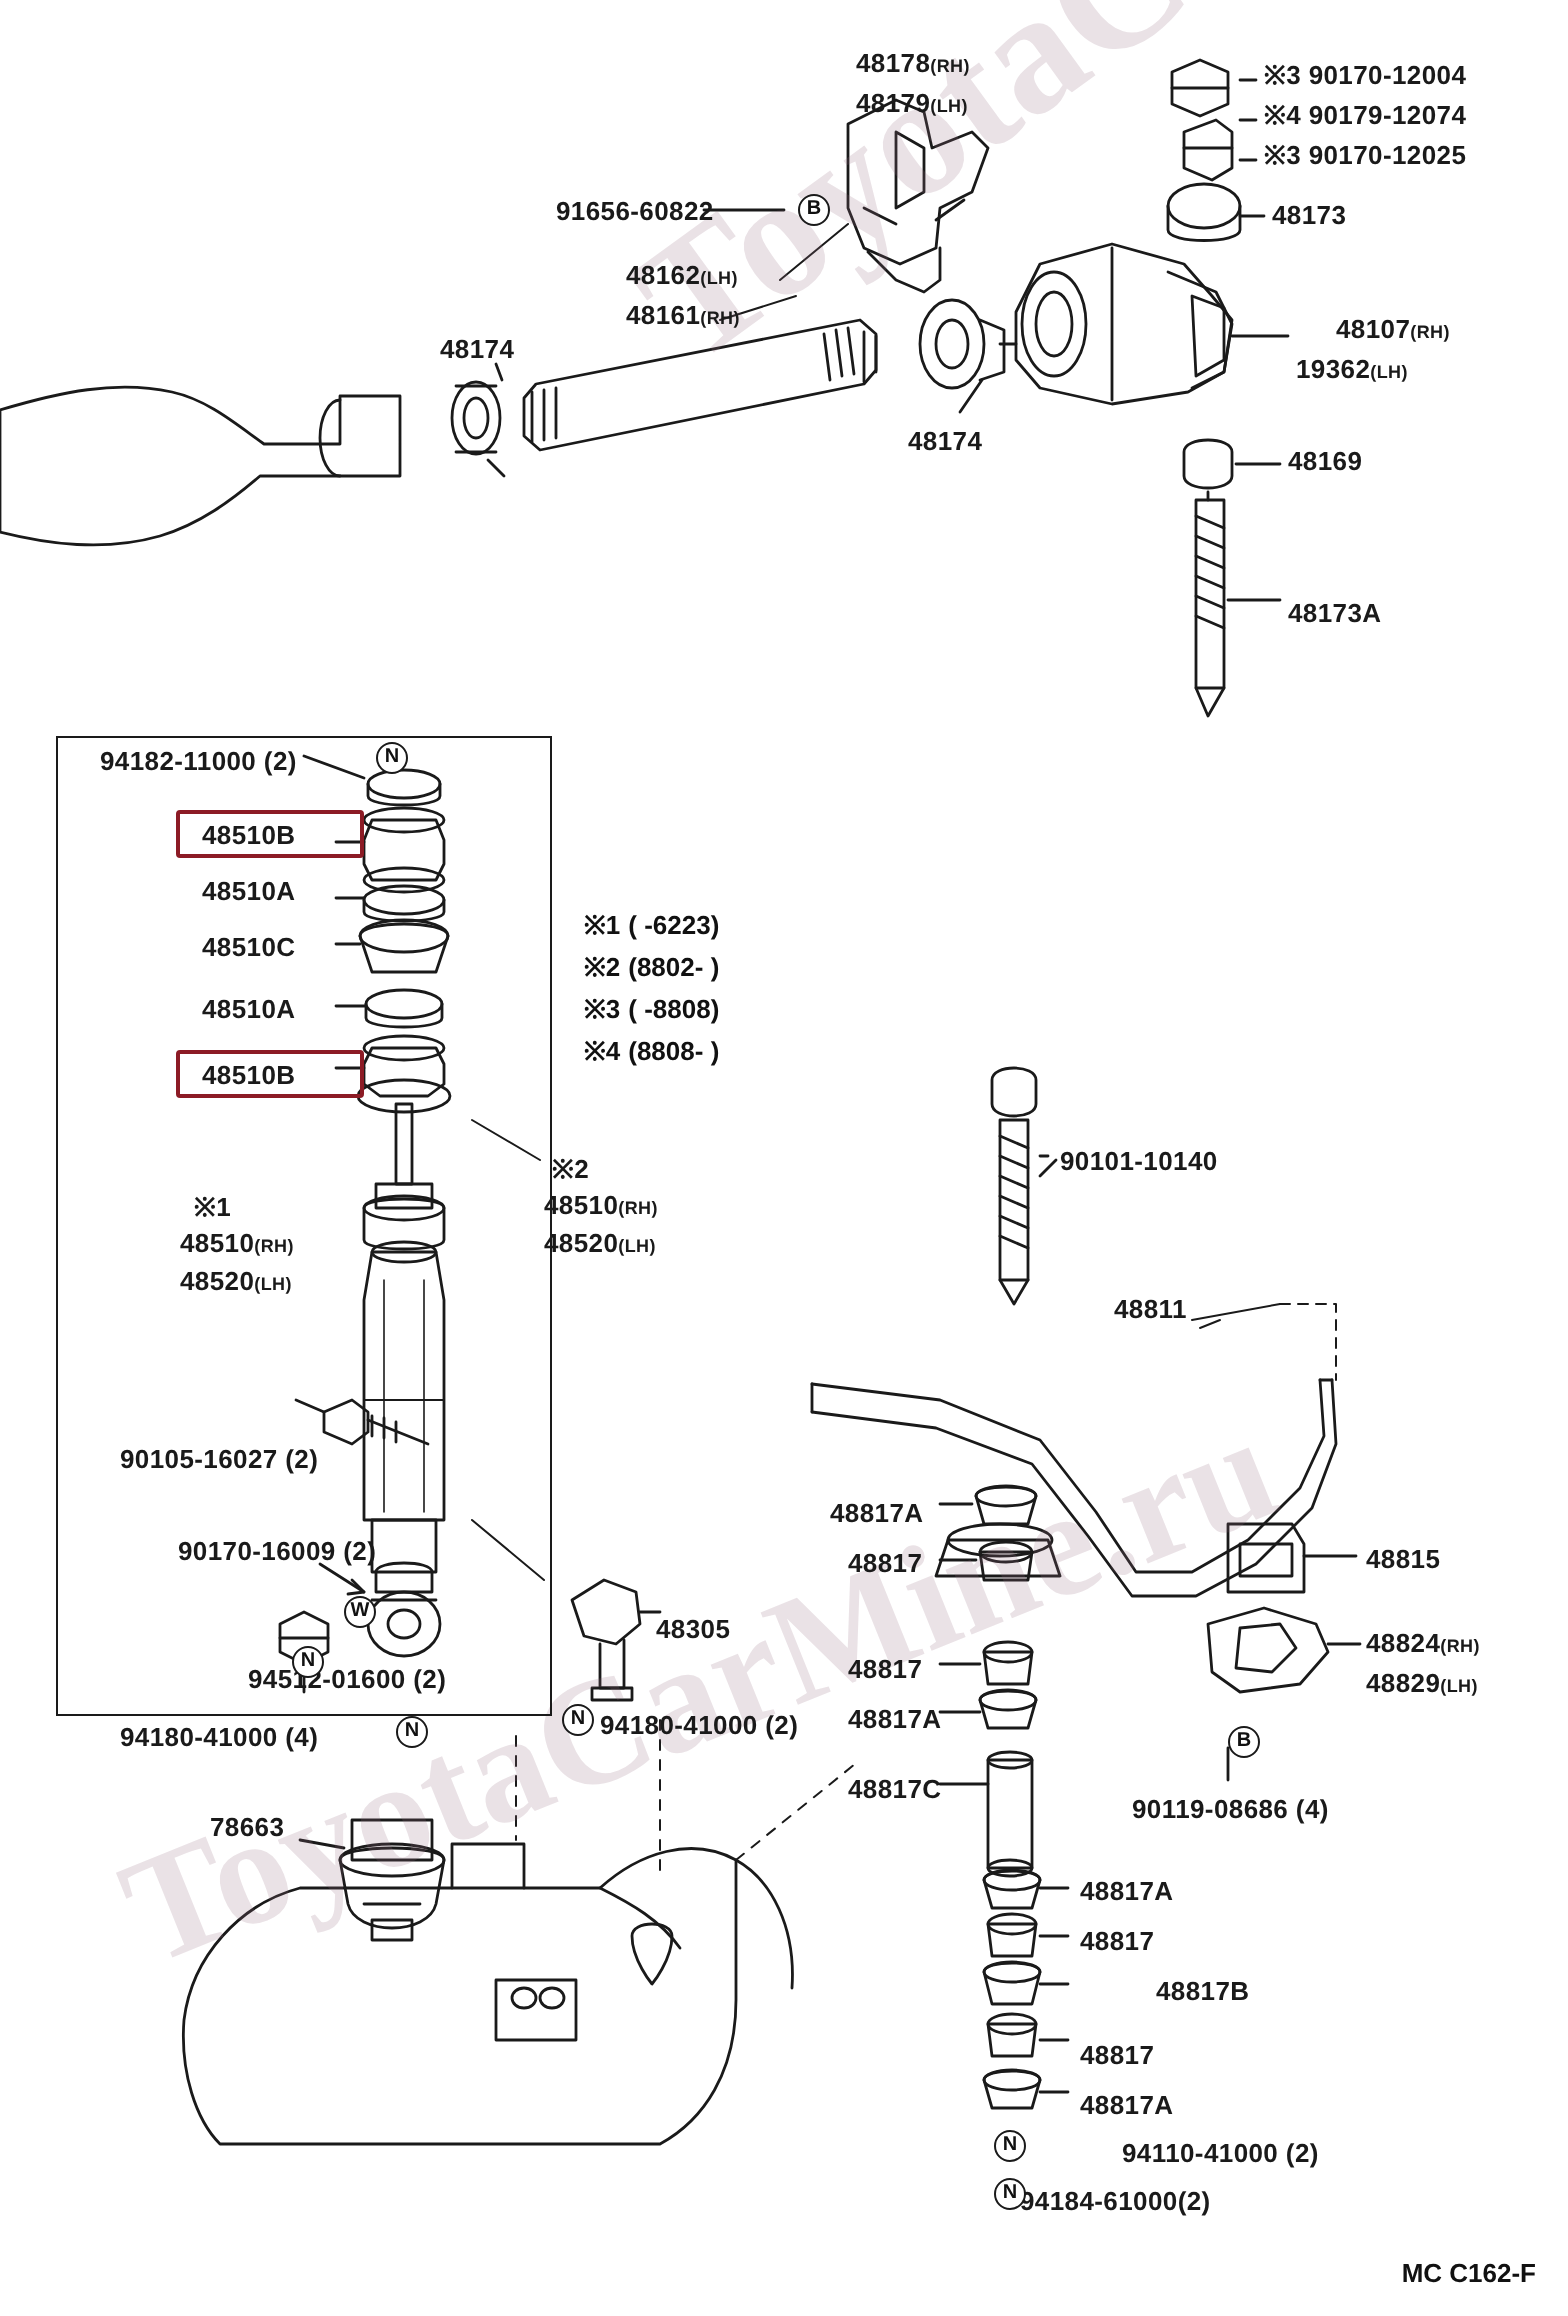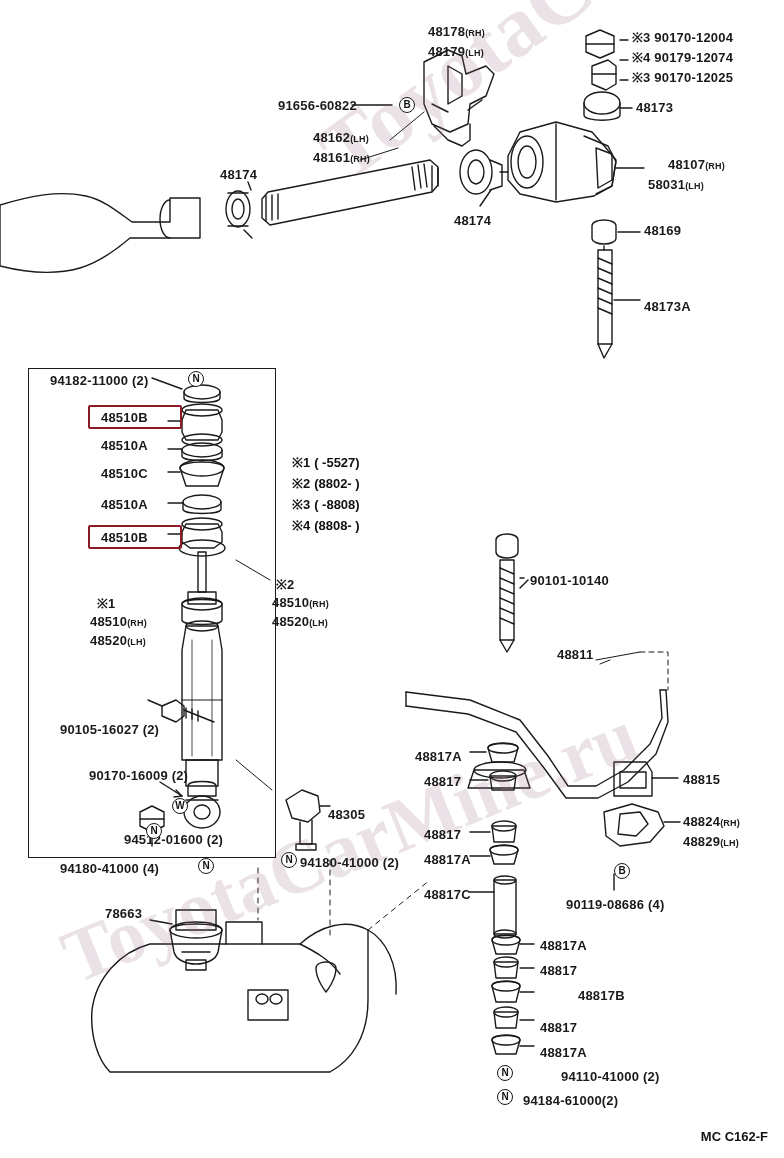--- a/index.html
+++ b/index.html
@@ -286,21 +286,21 @@
   <div class="wm" id="wm2">ToyotaCarMine.ru</div>
 
   <div class="boxframe" id="frame" style="left:28px;top:368px;width:248px;height:490px;"></div>
 
   <div class="hl" style="left:88px;top:405px;width:94px;height:24px;"></div>
   <div class="hl" style="left:88px;top:525px;width:94px;height:24px;"></div>
 
   <div style="position:absolute;left:292px;top:452px;">
     <div style="display:flex;gap:4px;font-size:13px;font-weight:bold;line-height:21px;">
       <span>※1</span>
-      <span>(      -5527)</span>
+      <span>(      -6223)</span>
     </div>
     <div style="display:flex;gap:4px;font-size:13px;font-weight:bold;line-height:21px;">
       <span>※2</span>
       <span>(8802-        )</span>
     </div>
     <div style="display:flex;gap:4px;font-size:13px;font-weight:bold;line-height:21px;">
       <span>※3</span>
       <span>(      -8808)</span>
     </div>
     <div style="display:flex;gap:4px;font-size:13px;font-weight:bold;line-height:21px;">
@@ -312,21 +312,21 @@
   <div class="lbl" style="left:428px;top:24px;"><span>48178</span><span class="sub">(RH)</span></div>
   <div class="lbl" style="left:428px;top:44px;"><span>48179</span><span class="sub">(LH)</span></div>
   <div class="lbl" style="left:632px;top:28px;">※3 90170-12004</div>
   <div class="lbl" style="left:632px;top:48px;">※4 90179-12074</div>
   <div class="lbl" style="left:632px;top:68px;">※3 90170-12025</div>
   <div class="lbl" style="left:636px;top:100px;">48173</div>
   <div class="lbl" style="left:278px;top:98px;">91656-60822</div>
   <div class="lbl" style="left:313px;top:130px;"><span>48162</span><span class="sub">(LH)</span></div>
   <div class="lbl" style="left:313px;top:150px;"><span>48161</span><span class="sub">(RH)</span></div>
   <div class="lbl" style="left:648px;top:157px;margin-left:20px;"><span>48107</span><span class="sub">(RH)</span></div>
-  <div class="lbl" style="left:648px;top:177px;"><span>58031</span><span class="sub">(LH)</span></div>
+  <div class="lbl" style="left:648px;top:177px;"><span>19362</span><span class="sub">(LH)</span></div>
   <div class="lbl" style="left:220px;top:167px;">48174</div>
   <div class="lbl" style="left:454px;top:213px;">48174</div>
   <div class="lbl" style="left:644px;top:223px;">48169</div>
   <div class="lbl" style="left:644px;top:299px;">48173A</div>
 
   <div class="lbl" style="left:50px;top:373px;">94182-11000 (2)</div>
   <div class="lbl" style="left:101px;top:410px;">48510B</div>
   <div class="lbl" style="left:101px;top:438px;">48510A</div>
   <div class="lbl" style="left:101px;top:466px;">48510C</div>
   <div class="lbl" style="left:101px;top:497px;">48510A</div>
@@ -357,21 +357,21 @@
   <div class="lbl" style="left:424px;top:827px;">48817</div>
   <div class="lbl" style="left:424px;top:852px;">48817A</div>
   <div class="lbl" style="left:424px;top:887px;">48817C</div>
   <div class="lbl" style="left:566px;top:897px;">90119-08686 (4)</div>
   <div class="lbl" style="left:540px;top:938px;">48817A</div>
   <div class="lbl" style="left:540px;top:963px;">48817</div>
   <div class="lbl" style="left:540px;top:988px;margin-left:38px;">48817B</div>
   <div class="lbl" style="left:540px;top:1020px;">48817</div>
   <div class="lbl" style="left:540px;top:1045px;">48817A</div>
   <div class="lbl" style="left:523px;top:1069px;margin-left:38px;">94110-41000 (2)</div>
-  <div class="lbl" style="left:523px;top:1093px;text-align:center;">94184-61000(2)</div>
+  <div class="lbl" style="left:510px;top:1093px;text-align:center;">94184-61000(2)</div>
 
   <div class="circ" style="left:399px;top:97px;">B</div>
   <div class="circ" style="left:188px;top:371px;">N</div>
   <div class="circ" style="left:146px;top:823px;">N</div>
   <div class="circ" style="left:172px;top:798px;">W</div>
   <div class="circ" style="left:198px;top:858px;">N</div>
   <div class="circ" style="left:281px;top:852px;">N</div>
   <div class="circ" style="left:614px;top:863px;">B</div>
   <div class="circ" style="left:497px;top:1065px;">N</div>
   <div class="circ" style="left:497px;top:1089px;">N</div>

